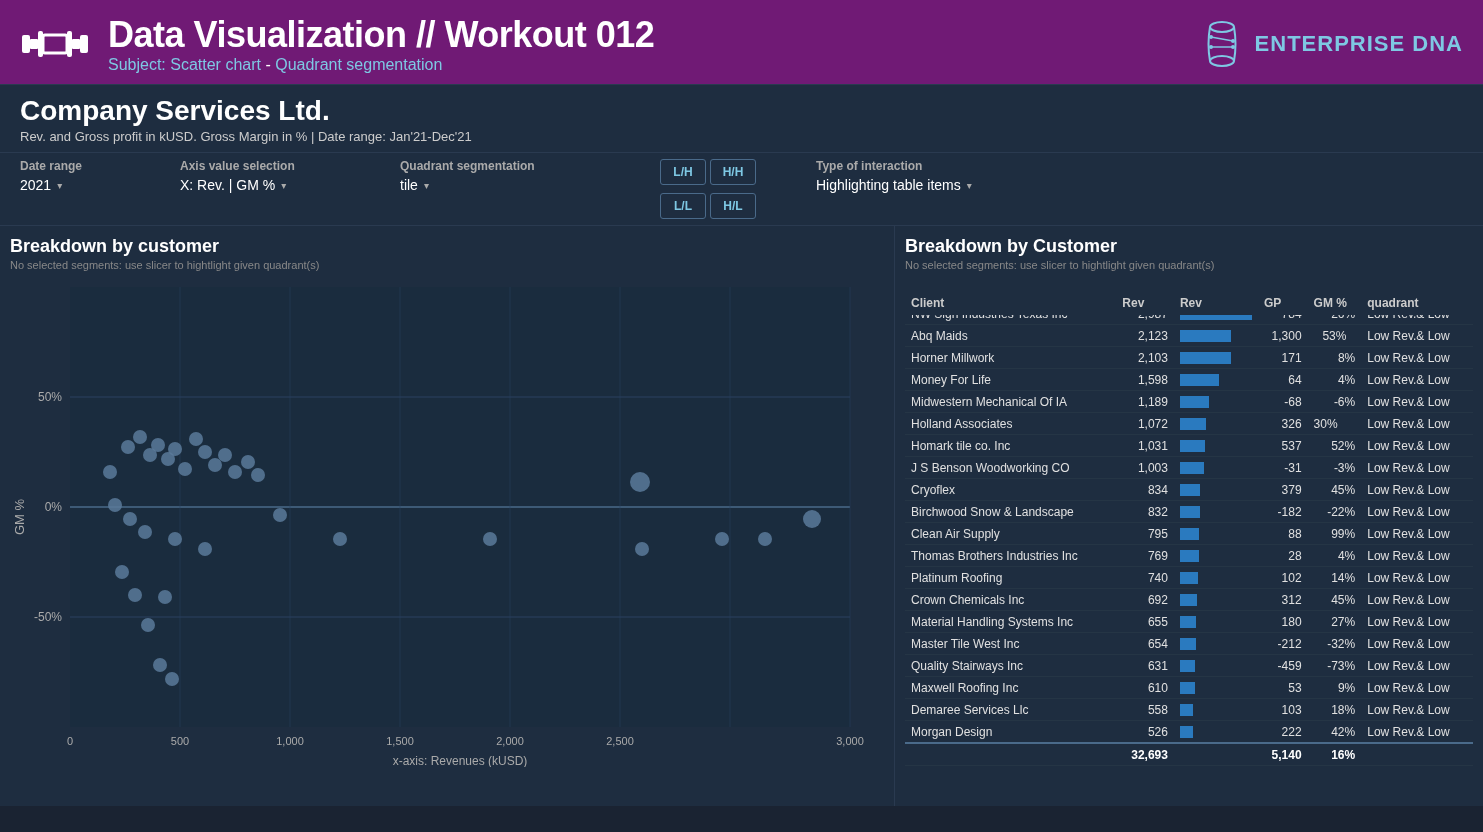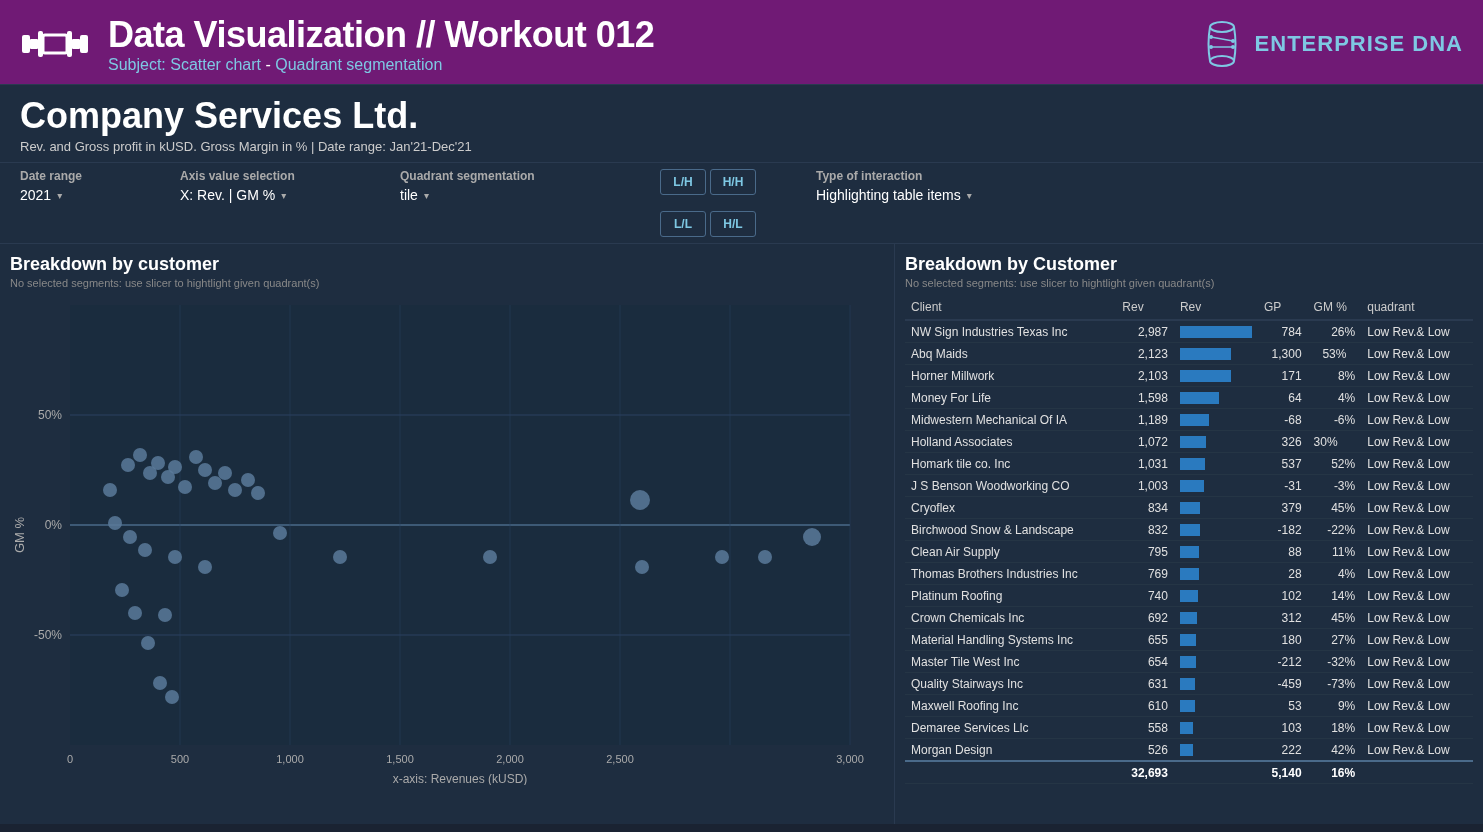--- a/index.html
+++ b/index.html
@@ -12,32 +12,32 @@
     .header-title h1 { font-size: 36px; font-weight: 700; color: #fff; letter-spacing: -0.5px; }
     .header-title p { font-size: 16px; color: #7ec8e3; font-weight: 400; }
     .header-title p span { color: #7ec8e3; }
     .enterprise-dna { display: flex; align-items: center; gap: 8px; }
     .enterprise-dna .dna-icon { width: 50px; height: 50px; }
     .enterprise-dna .dna-text { font-size: 22px; font-weight: 700; color: #fff; letter-spacing: 1px; }
     .enterprise-dna .dna-text span { color: #7ec8e3; }
 
     
     .company-section { background: #1e2d40; padding: 10px 20px 8px 20px; border-bottom: 1px solid #2a3a50; }
-    .company-name { font-size: 36px; font-weight: 700; color: #fff; }
+    .company-name { font-size: 28px; font-weight: 700; color: #fff; }
     .company-subtitle { font-size: 13px; color: #ccc; margin-top: 2px; }
 
     
     .controls-bar { background: #1e2d40; padding: 6px 20px 6px 20px; display: flex; align-items: flex-start; gap: 40px; border-bottom: 1px solid #2a3a50; }
     .control-group { display: flex; flex-direction: column; gap: 4px; min-width: 120px; }
     .control-label { font-size: 12px; color: #aaa; font-weight: 600; }
     .control-value { display: flex; align-items: center; gap: 6px; font-size: 14px; color: #fff; cursor: pointer; }
     .chevron { color: #aaa; font-size: 10px; }
 
     
-    .quadrant-buttons { display: flex; flex-direction: column; gap: 16px; margin-left: 20px; }
+    .quadrant-buttons { display: flex; flex-direction: column; gap: 8px; margin-left: 20px; }
     .quadrant-row { display: flex; gap: 4px; }
     .quad-btn { width: 46px; height: 26px; border: 1px solid #4a6a8a; background: transparent; color: #7ec8e3; font-size: 12px; font-weight: 600; cursor: pointer; display: flex; align-items: center; justify-content: center; border-radius: 3px; }
 
     
     .interaction-group { display: flex; flex-direction: column; gap: 4px; flex: 1; }
 
     
     .main-content { display: flex; height: 580px; }
 
     
@@ -46,21 +46,21 @@
     .section-subtitle { font-size: 11px; color: #888; margin-bottom: 6px; }
 
     
     .scatter-plot { position: relative; width: 860px; height: 490px; }
     .scatter-svg { width: 100%; height: 100%; }
 
     
     .right-panel { flex: 1; background: #1e2d40; padding: 10px 10px 10px 10px; overflow: hidden; }
     .table-container { overflow-y: auto; max-height: 500px; }
     table { width: 100%; border-collapse: collapse; font-size: 12px; }
-    thead th { background: #1e2d40; color: #ccc; font-weight: 400; padding: 5px 6px; border-bottom: 2px solid #2a3a50; text-align: left; position: sticky; top: 0; z-index: 2; }
+    thead th { background: #1e2d40; color: #ccc; font-weight: 700; padding: 5px 6px; border-bottom: 2px solid #2a3a50; text-align: left; position: sticky; top: 14px; z-index: 2; }
     tbody tr { border-bottom: 1px solid #253545; }
     tbody td { padding: 3.5px 6px; color: #e0e0e0; font-size: 12px; white-space: nowrap; }
     .bar-cell { width: 80px; }
     .bar-wrap { display: flex; align-items: center; }
     .bar { height: 12px; background: #2a7abf; display: inline-block; }
     .total-row td { font-weight: 700; color: #fff; border-top: 2px solid #4a6a8a; }
   </style>
 </head>
 <body>
 
@@ -370,21 +370,21 @@
   </tr>
             <tr>
     <td>Clean Air Supply</td>
     <td style="text-align:right">795</td>
     <td class="bar-cell">
       <div class="bar-wrap">
                   <div class="bar" style="width:19px"></div>
                 </div>
     </td>
     <td style="text-align:right">88</td>
-    <td style="text-align:right">11%</td>
+    <td style="text-align:right">99%</td>
     <td>Low Rev.&amp; Low</td>
   </tr>
             <tr>
     <td>Thomas Brothers Industries Inc</td>
     <td style="text-align:right">769</td>
     <td class="bar-cell">
       <div class="bar-wrap">
                   <div class="bar" style="width:19px"></div>
                 </div>
     </td>

